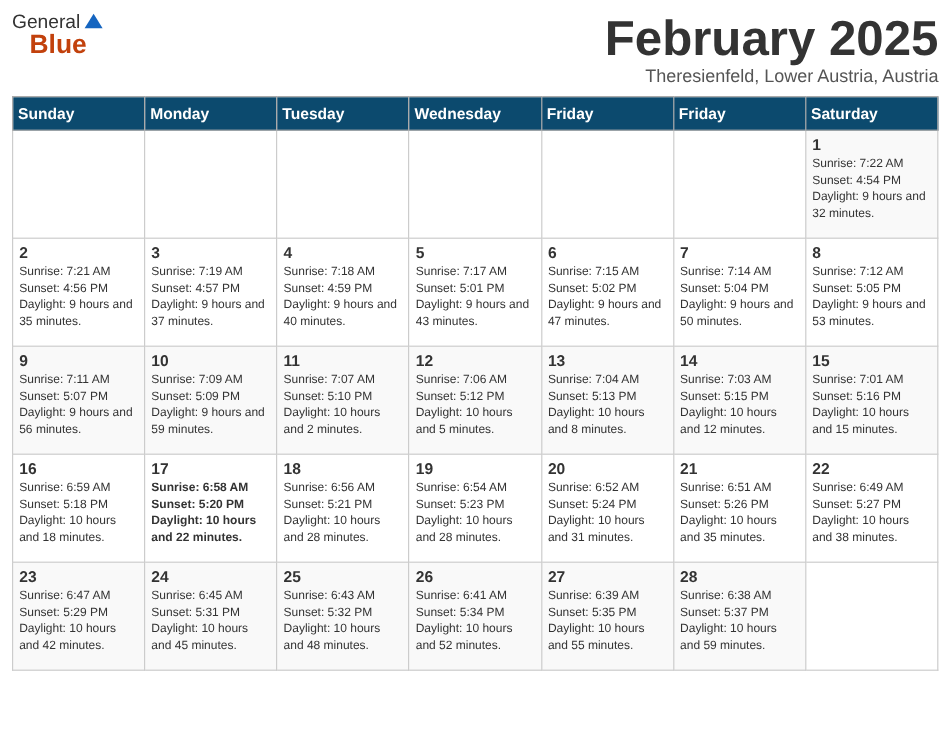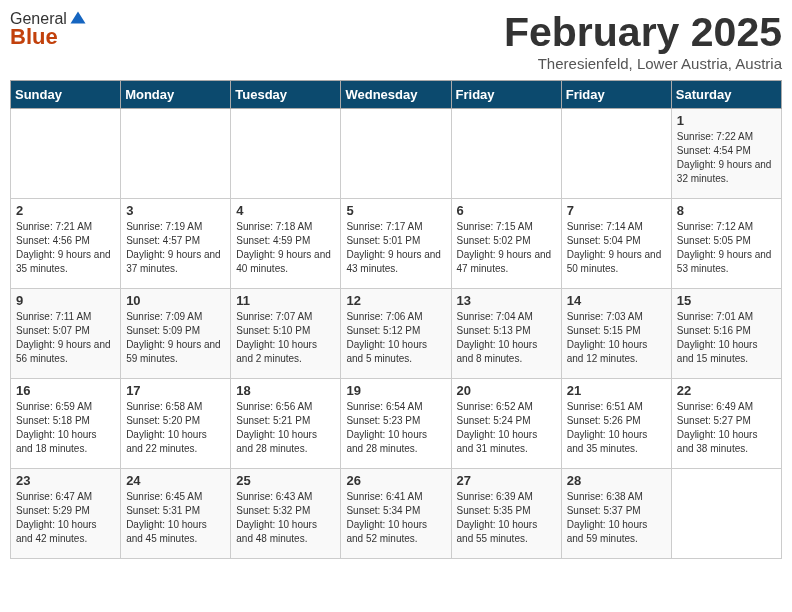--- a/index.html
+++ b/index.html
@@ -12,21 +12,21 @@
     }
     .header {
       display: flex;
       justify-content: space-between;
       align-items: flex-start;
       margin-bottom: 8px;
     }
     .logo {
       display: flex;
       flex-direction: column;
-      align-items: flex-start;
+      align-items: center;
     }
     .logo-general { color: #333; }
     .logo-blue { color: #1565c0; }
     .logo-icon {
       width: 18px;
       height: 18px;
       margin-left: 2px;
     }
     .logo-row {
       display: flex;
@@ -222,21 +222,21 @@
       </tr>
       <tr>
         <td>
           <span class="day-num">16</span>
           <div class="day-info" style="white-space: pre-line;">Sunrise: 6:59 AM
 Sunset: 5:18 PM
 Daylight: 10 hours and 18 minutes.</div>
         </td>
         <td>
           <span class="day-num">17</span>
-          <div class="day-info" style="white-space: pre-line;">Sunrise: 6:58 AM
+          <div class="day-info" style="white-space: pre-line; font-weight: bold;">Sunrise: 6:58 AM
 Sunset: 5:20 PM
 Daylight: 10 hours and 22 minutes.</div>
         </td>
         <td>
           <span class="day-num">18</span>
           <div class="day-info" style="white-space: pre-line;">Sunrise: 6:56 AM
 Sunset: 5:21 PM
 Daylight: 10 hours and 28 minutes.</div>
         </td>
         <td>

